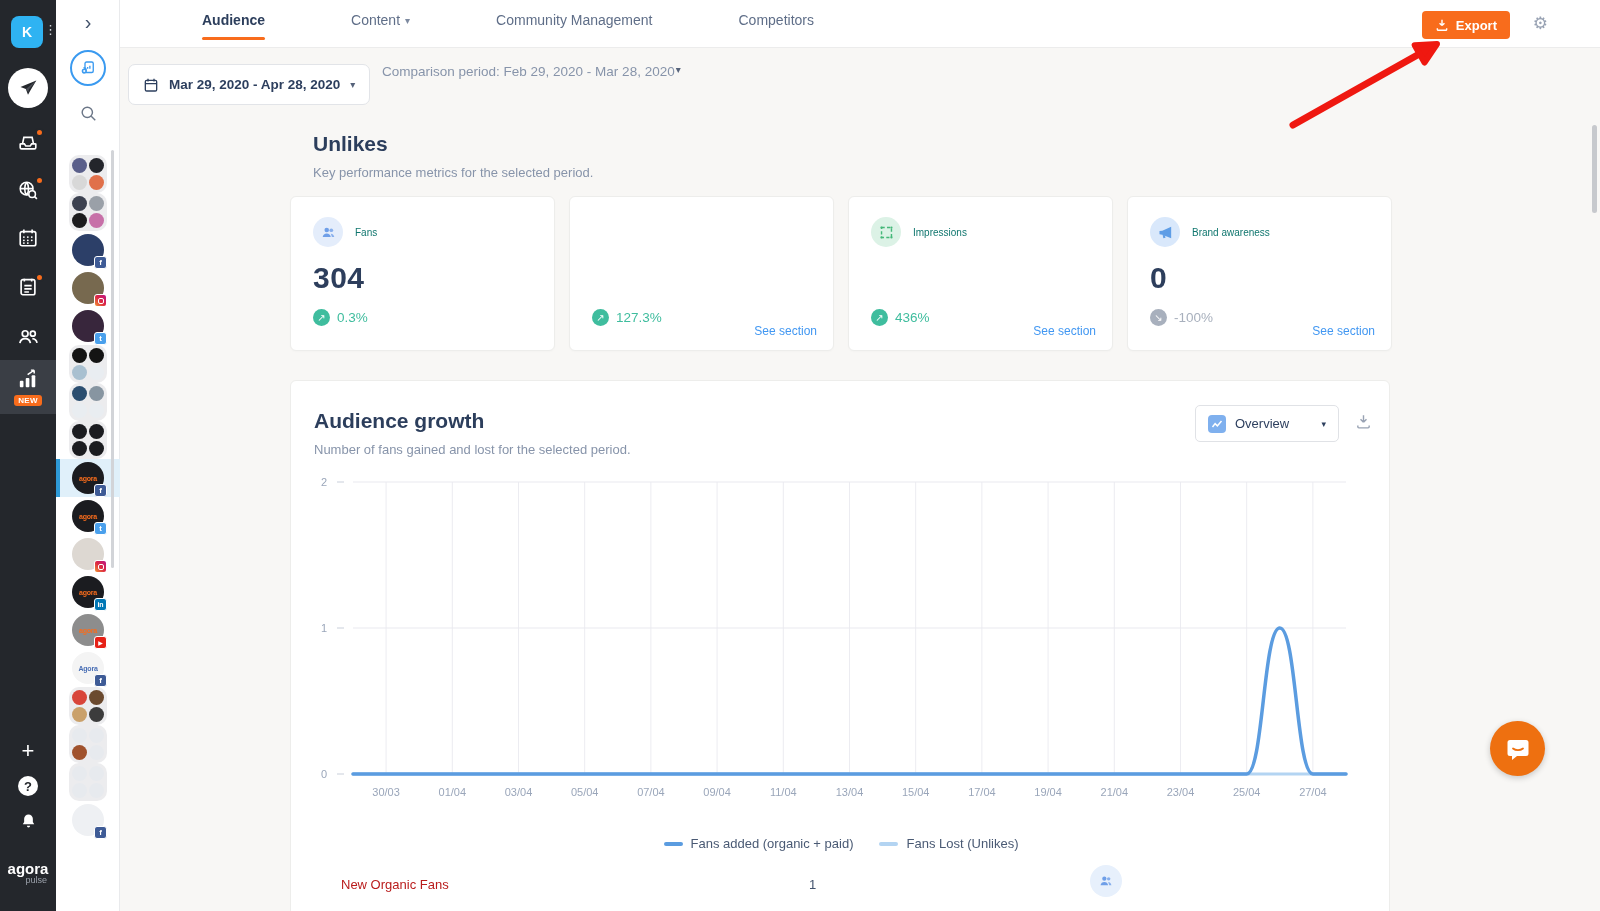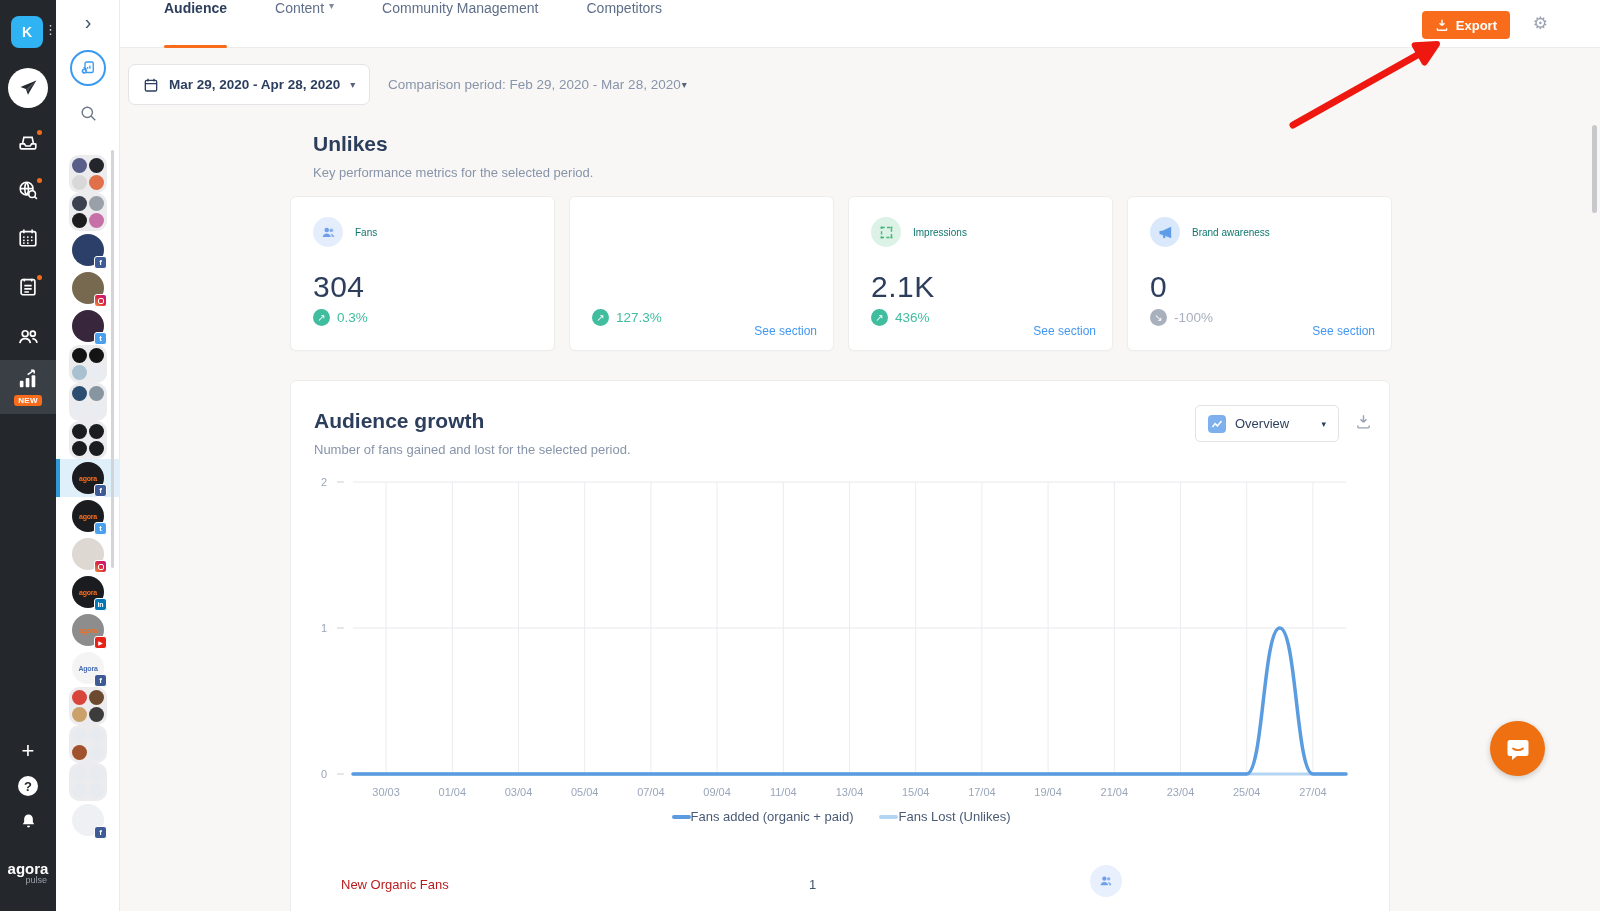--- a/index.html
+++ b/index.html
@@ -41,62 +41,62 @@
   .p-badge.linkedin { background:#0077b5; font-size:7px; }
   .p-badge.youtube { background:#e62117; font-size:6px; }
   .p-badge.instagram { background:linear-gradient(45deg,#f09433,#dc2743,#bc1888); }
   .p-badge.instagram i { width:6px; height:6px; border:1.3px solid #fff; border-radius:2px; display:block; }
   .rail-scroll { position:absolute; right:5px; top:150px; width:3px; height:418px; background:#d2d4d8; border-radius:2px; }
 
   
   .main { position:absolute; left:120px; top:0; right:0; height:911px; background:#f8f7f5; }
   .topbar { position:absolute; top:0; left:0; right:0; height:48px; background:#fff; border-bottom:1px solid #ececec; z-index:5; }
   .tabs { position:absolute; left:44px; top:0; height:48px; display:flex; gap:48px; }
-  .tab { position:relative; height:48px; display:flex; gap:5px; font-size:14px; color:#5f6e88; cursor:pointer; }
+  .tab { position:relative; height:40px; display:flex; align-items:center; gap:5px; font-size:14px; color:#5f6e88; cursor:pointer;margin-left:38px; }
   .tab.active { color:#2c3e5c; font-weight:bold; }
   .tab.active::after { content:""; position:absolute; left:0; right:0; bottom:0; height:3px; border-radius:2px; background:#f86c1c; }
   .tab .caret { font-size:10px; color:#7d8aa0; }
   .export-btn { position:absolute; right:90px; top:11px; height:28px; padding:0 13px; background:#f86c1c; border:none; border-radius:4px; color:#fff; font-weight:bold; font-size:13px; display:flex; align-items:center; gap:7px; cursor:pointer; }
   .gear { position:absolute; right:52px; top:13px; font-size:17px; color:#98a2b3; cursor:pointer; }
 
   .date-btn { position:absolute; left:8px; top:64px; height:41px; padding:0 14px; background:#fff; border:1px solid #e2e4e8; border-radius:7px; display:flex; align-items:center; gap:10px; font-size:13.5px; color:#2d3f5e; font-weight:bold; cursor:pointer; }
   .date-btn .caret, .cmp .caret { font-size:10px; color:#55627a; }
-  .cmp { position:absolute; left:262px; top:64px; height:41px; display:flex; align-items:center; gap:1px; font-size:13.5px; color:#8794aa; cursor:pointer;margin-left:6px; }
+  .cmp { position:absolute; left:262px; top:64px; height:41px; display:flex; gap:1px; font-size:13.5px; color:#8794aa; cursor:pointer; }
 
   .ov-title { position:absolute; left:193px; top:132px; font-size:21px; font-weight:bold; color:#2c3e5c; }
   .ov-sub { position:absolute; left:193px; top:165px; font-size:13px; color:#8794aa; }
 
   .cards { position:absolute; left:170px; top:196px; display:flex; gap:14px; }
   .card { position:relative; width:265px; height:155px; background:#fff; border:1px solid #ededeb; border-radius:6px; padding:20px 22px; box-shadow:0 1px 2px rgba(0,0,0,.02); }
   .card-head { display:flex; align-items:center; gap:12px; }
   .card-ic { width:30px; height:30px; border-radius:50%; display:flex; align-items:center; justify-content:center; }
   .card-ic.fans-icon { background:#e4edfb; color:#6f9fe8; }
   .card-ic.engagement-icon { background:#fadfd3; color:#f3703a; }
   .card-ic.impressions-icon { background:#dcf2e6; color:#46b87a; }
   .card-ic.brand-awareness-icon { background:#d9e8fb; color:#5e9de6; }
   .card-label { font-size:10px; color:#0f766e; }
-  .card-value { margin-top:23px; font-size:30px; font-weight:normal; color:#2d3e5c; letter-spacing:.5px; }
+  .card-value { margin-top:14px; font-size:30px; font-weight:bold; color:#2d3e5c; letter-spacing:.5px; }
   .card-delta { position:absolute; left:22px; bottom:24px; display:flex; align-items:center; gap:7px; font-size:13.5px; color:#3fbd9e; }
   .card-delta.down { color:#a8b0bd; }
   .delta-circle { width:17px; height:17px; border-radius:50%; background:#3fbd9e; color:#fff; font-size:10px; display:flex; align-items:center; justify-content:center; }
   .card-delta.down .delta-circle { background:#a8b0bd; }
   .see-section { position:absolute; right:16px; bottom:12px; font-size:12px; color:#4197f2; cursor:pointer; text-decoration:none; }
 
   .growth-card { position:absolute; left:170px; top:380px; width:1100px; height:560px; background:#fff; border:1px solid #ededeb; border-radius:6px; }
   .g-title { position:absolute; left:23px; top:28px; font-size:21px; font-weight:bold; color:#2c3e5c; }
   .g-sub { position:absolute; left:23px; top:61px; font-size:13px; color:#8794aa; }
   .variation { position:absolute; left:904px; top:24px; width:144px; height:37px; background:#fff; border:1px solid #e0e2e6; border-radius:5px; display:flex; align-items:center; gap:9px; padding:0 12px; cursor:pointer; }
   .var-ic { width:18px; height:18px; border-radius:4px; background:#7fb0ee; display:flex; align-items:center; justify-content:center; }
   .variation .lbl { font-size:13px; color:#2d3f5e; flex:1; }
   .variation .caret { font-size:9px; color:#2d3f5e; }
   .g-download { position:absolute; left:1064px; top:32px; color:#98a2b3; cursor:pointer; }
   .g-chart { position:absolute; left:0; top:70px; width:1100px; height:350px; }
   .ax { fill:#9aa6ba; font-size:11px; font-family:"Liberation Sans",sans-serif; }
   .legend { position:absolute; left:0; top:428px; width:1100px; display:flex; justify-content:center; gap:26px; }
-  .legend-item { display:flex; align-items:center; font-size:13px; color:#4a5a74; cursor:pointer; }
+  .legend-item { display:flex; align-items:center; gap:8px; font-size:13px; color:#4a5a74; cursor:pointer;margin-top:27px; }
   .legend-dash { width:19px; height:4px; border-radius:2px; background:var(--dash); }
   .t-row-label { position:absolute; left:50px; top:496px; font-size:13px; color:#b91c1c; }
   .t-row-value { position:absolute; left:518px; top:496px; font-size:13px; color:#43536d; }
   .t-row-ic { position:absolute; left:799px; top:484px; width:32px; height:32px; border-radius:50%; background:#e7f0fc; color:#6f9fe8; display:flex; align-items:center; justify-content:center; }
 
   .main-scroll { position:absolute; right:3px; top:125px; width:5px; height:88px; background:#c7c9cd; border-radius:3px; z-index:40; cursor:pointer; }
   .arrow-overlay { position:absolute; left:0; top:0; width:1600px; height:911px; pointer-events:none; z-index:60; }
   .chat-fab { position:absolute; left:1490px; top:721px; width:55px; height:55px; border-radius:50%; background:#ee7010; display:flex; align-items:center; justify-content:center; z-index:55; cursor:pointer; box-shadow:0 2px 6px rgba(0,0,0,.2); }
 </style>
 </head>
@@ -475,21 +475,20 @@
             <svg width="17" height="17" viewBox="0 0 24 24" fill="none" stroke="currentColor">
               <rect x="5" y="5" width="14" height="14" stroke-width="2" stroke-dasharray="4.5 3.2"></rect>
               <circle cx="5" cy="5" r="1.6" fill="currentColor" stroke="none"></circle>
               <circle cx="19" cy="5" r="1.6" fill="currentColor" stroke="none"></circle>
               <circle cx="5" cy="19" r="1.6" fill="currentColor" stroke="none"></circle>
               <circle cx="19" cy="19" r="1.6" fill="currentColor" stroke="none"></circle>
             </svg>
           </span>
           <span class="card-label">Impressions</span>
         </div>
-        <div class="card-value">2.1K</div>
         <div class="card-delta up">
           <span class="delta-circle">↗</span>
           <span>436%</span>
         </div>
         <a class="see-section">See section</a>
       </div>
       <div class="card">
         <div class="card-head">
           <span class="card-ic brand-awareness-icon">
             <svg width="17" height="17" viewBox="0 0 24 24" fill="currentColor">

